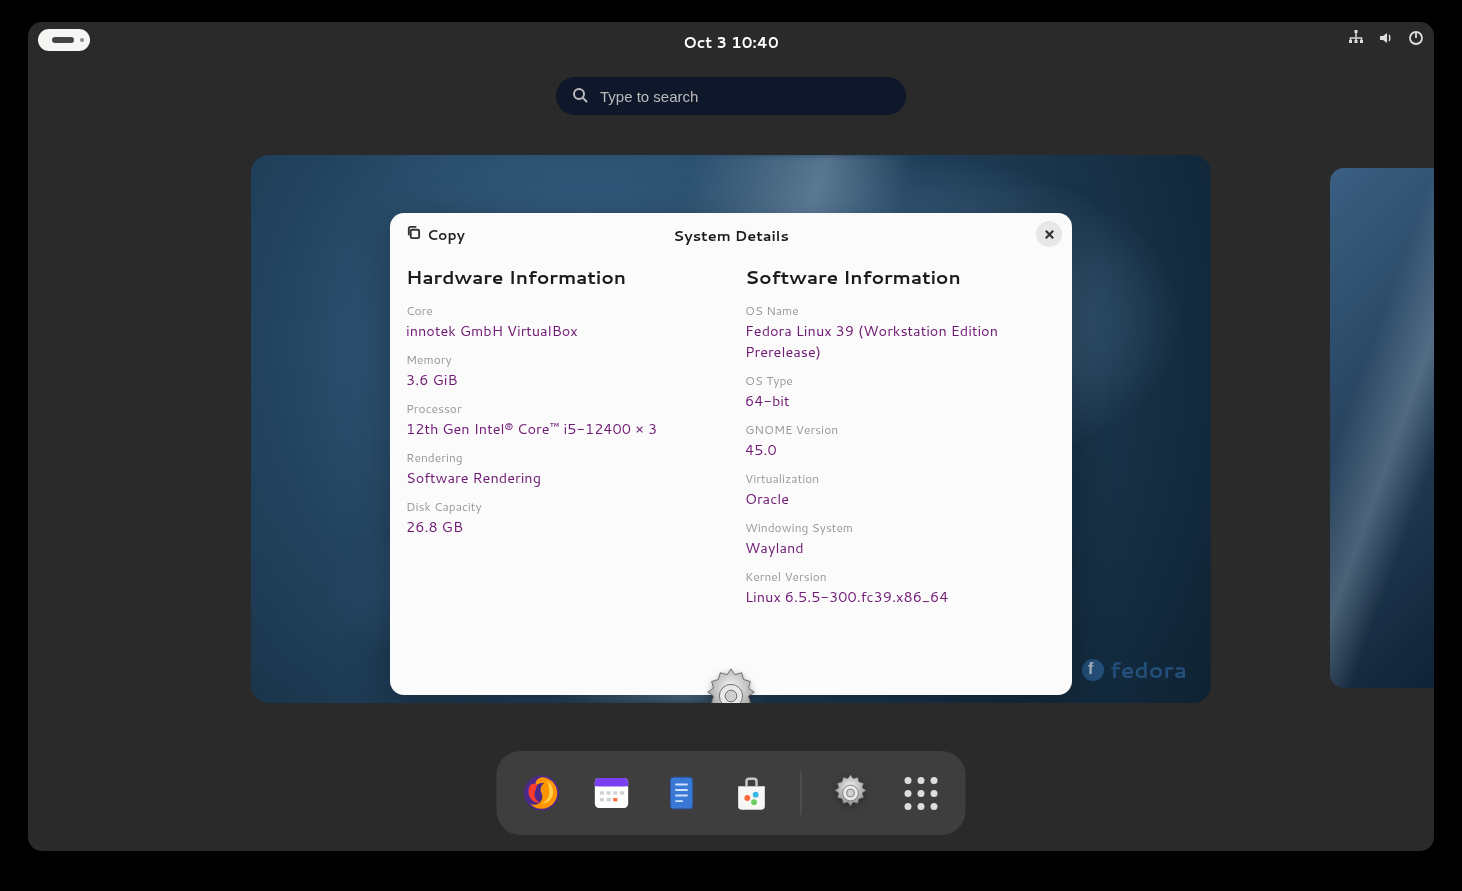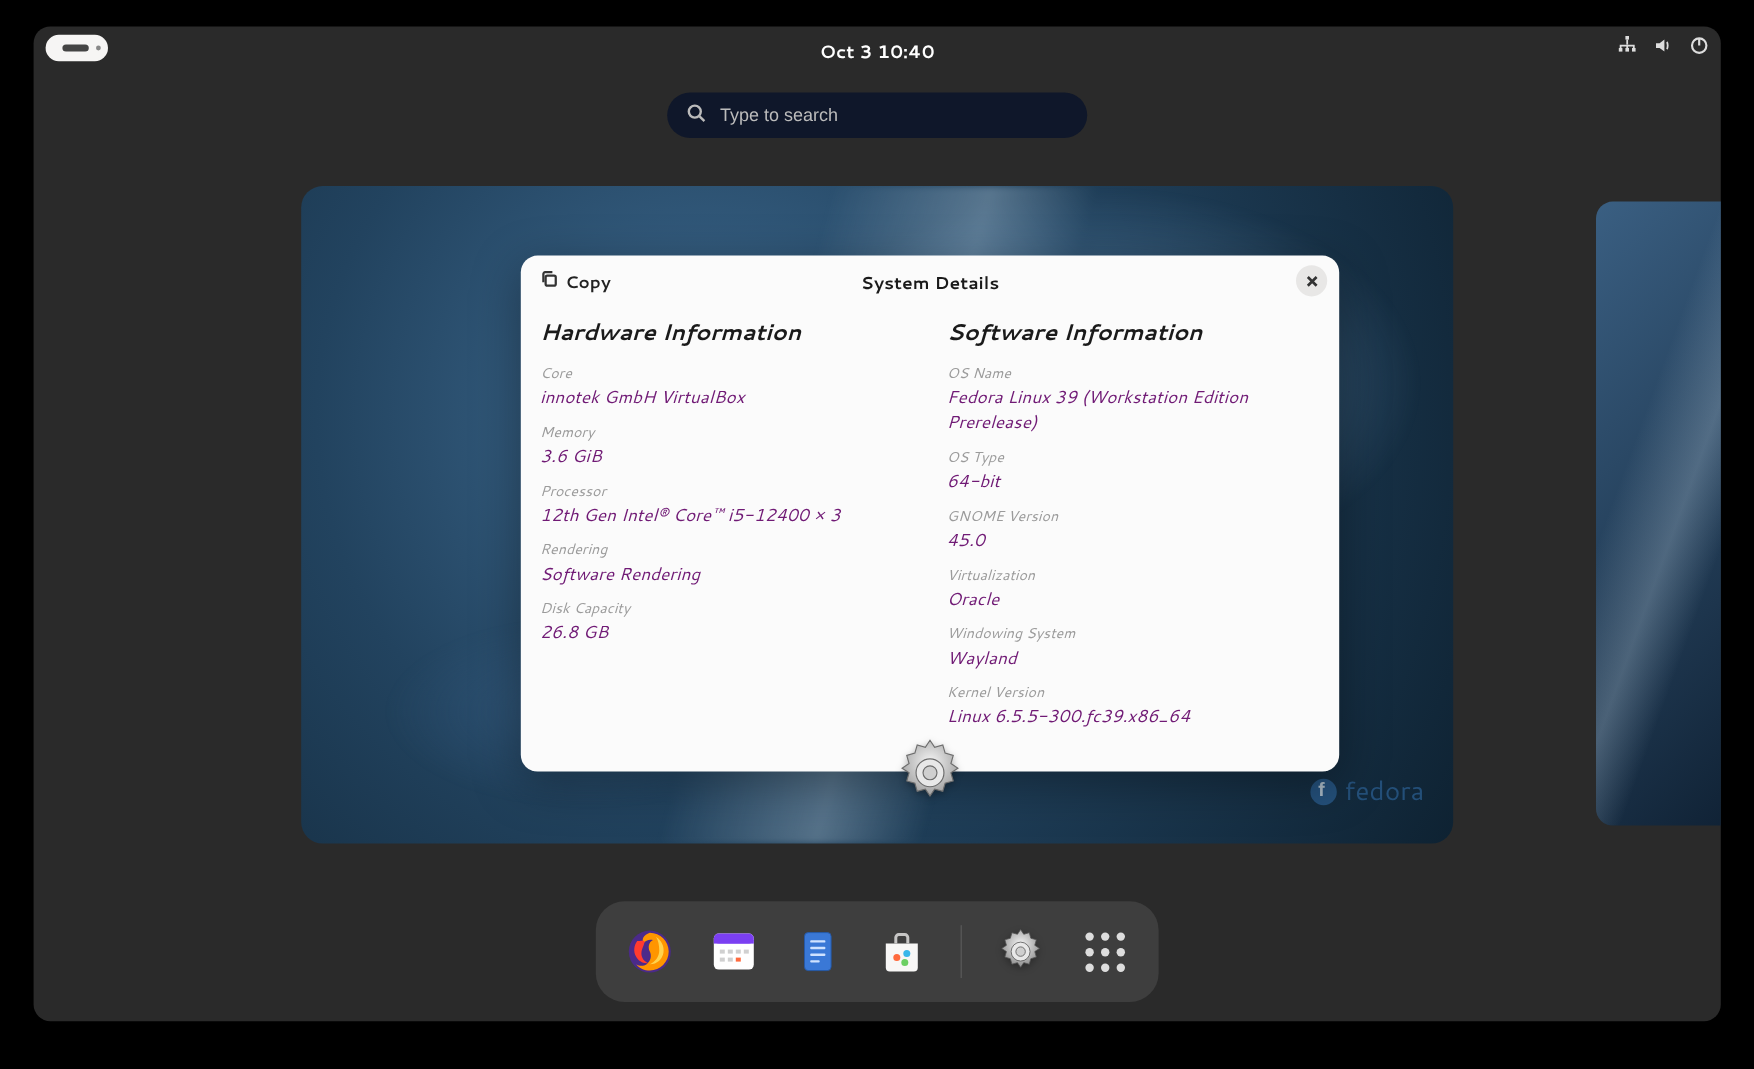--- a/index.html
+++ b/index.html
@@ -122,27 +122,27 @@
     overflow: hidden;
   }
   .workspace-next::before {
     content: "";
     position: absolute; inset: 0;
     background: linear-gradient(110deg, transparent 35%, rgba(210,230,245,0.25) 55%, transparent 70%);
   }
   .fedora-mark {
     position: absolute;
     right: 24px;
-    bottom: 28px;
+    bottom: 18px;
     display: flex;
     align-items: center;
     gap: 6px;
     color: #2a5d8f;
     opacity: 0.75;
-    font-weight: 400;
+    font-weight: 700;
     font-size: 22px;
   }
   .fedora-mark .circ {
     width: 22px; height: 22px; border-radius: 50%;
     background: #2a5d8f;
     position: relative;
   }
   .fedora-mark .circ::before {
     content: "f";
     position: absolute;
@@ -152,27 +152,26 @@
     left: 6px; top: 1px;
     font-family: sans-serif;
   }
   
   .dialog {
     position: absolute;
     top: 58px;
     left: 50%;
     transform: translateX(-50%);
     width: 682px;
-    height: 430px;
+    height: 482px;
     background: #fbfbfb;
     border-radius: 14px;
     box-shadow: 0 10px 40px rgba(0,0,0,0.35);
     display: flex;
     flex-direction: column;
-    margin-left: 44px;
   }
   .dialog-header {
     height: 44px;
     display: flex;
     align-items: center;
     justify-content: center;
     position: relative;
     font-weight: 700;
     font-size: 14.5px;
     color: #1a1a1a;
@@ -203,21 +202,20 @@
     align-items: center;
     justify-content: center;
     cursor: pointer;
   }
   .close-btn svg { width: 11px; height: 11px; stroke: #333; stroke-width: 2.4; }
   .dialog-body {
     flex: 1;
     display: flex;
     padding: 6px 16px 16px 16px;
     gap: 28px;
-    font-style: italic;
   }
   .col { flex: 1; }
   .col h2 {
     font-size: 19px;
     font-weight: 800;
     margin-bottom: 12px;
     color: #1a1a1a;
     letter-spacing: -0.2px;
   }
   .field { margin-bottom: 10px; }

